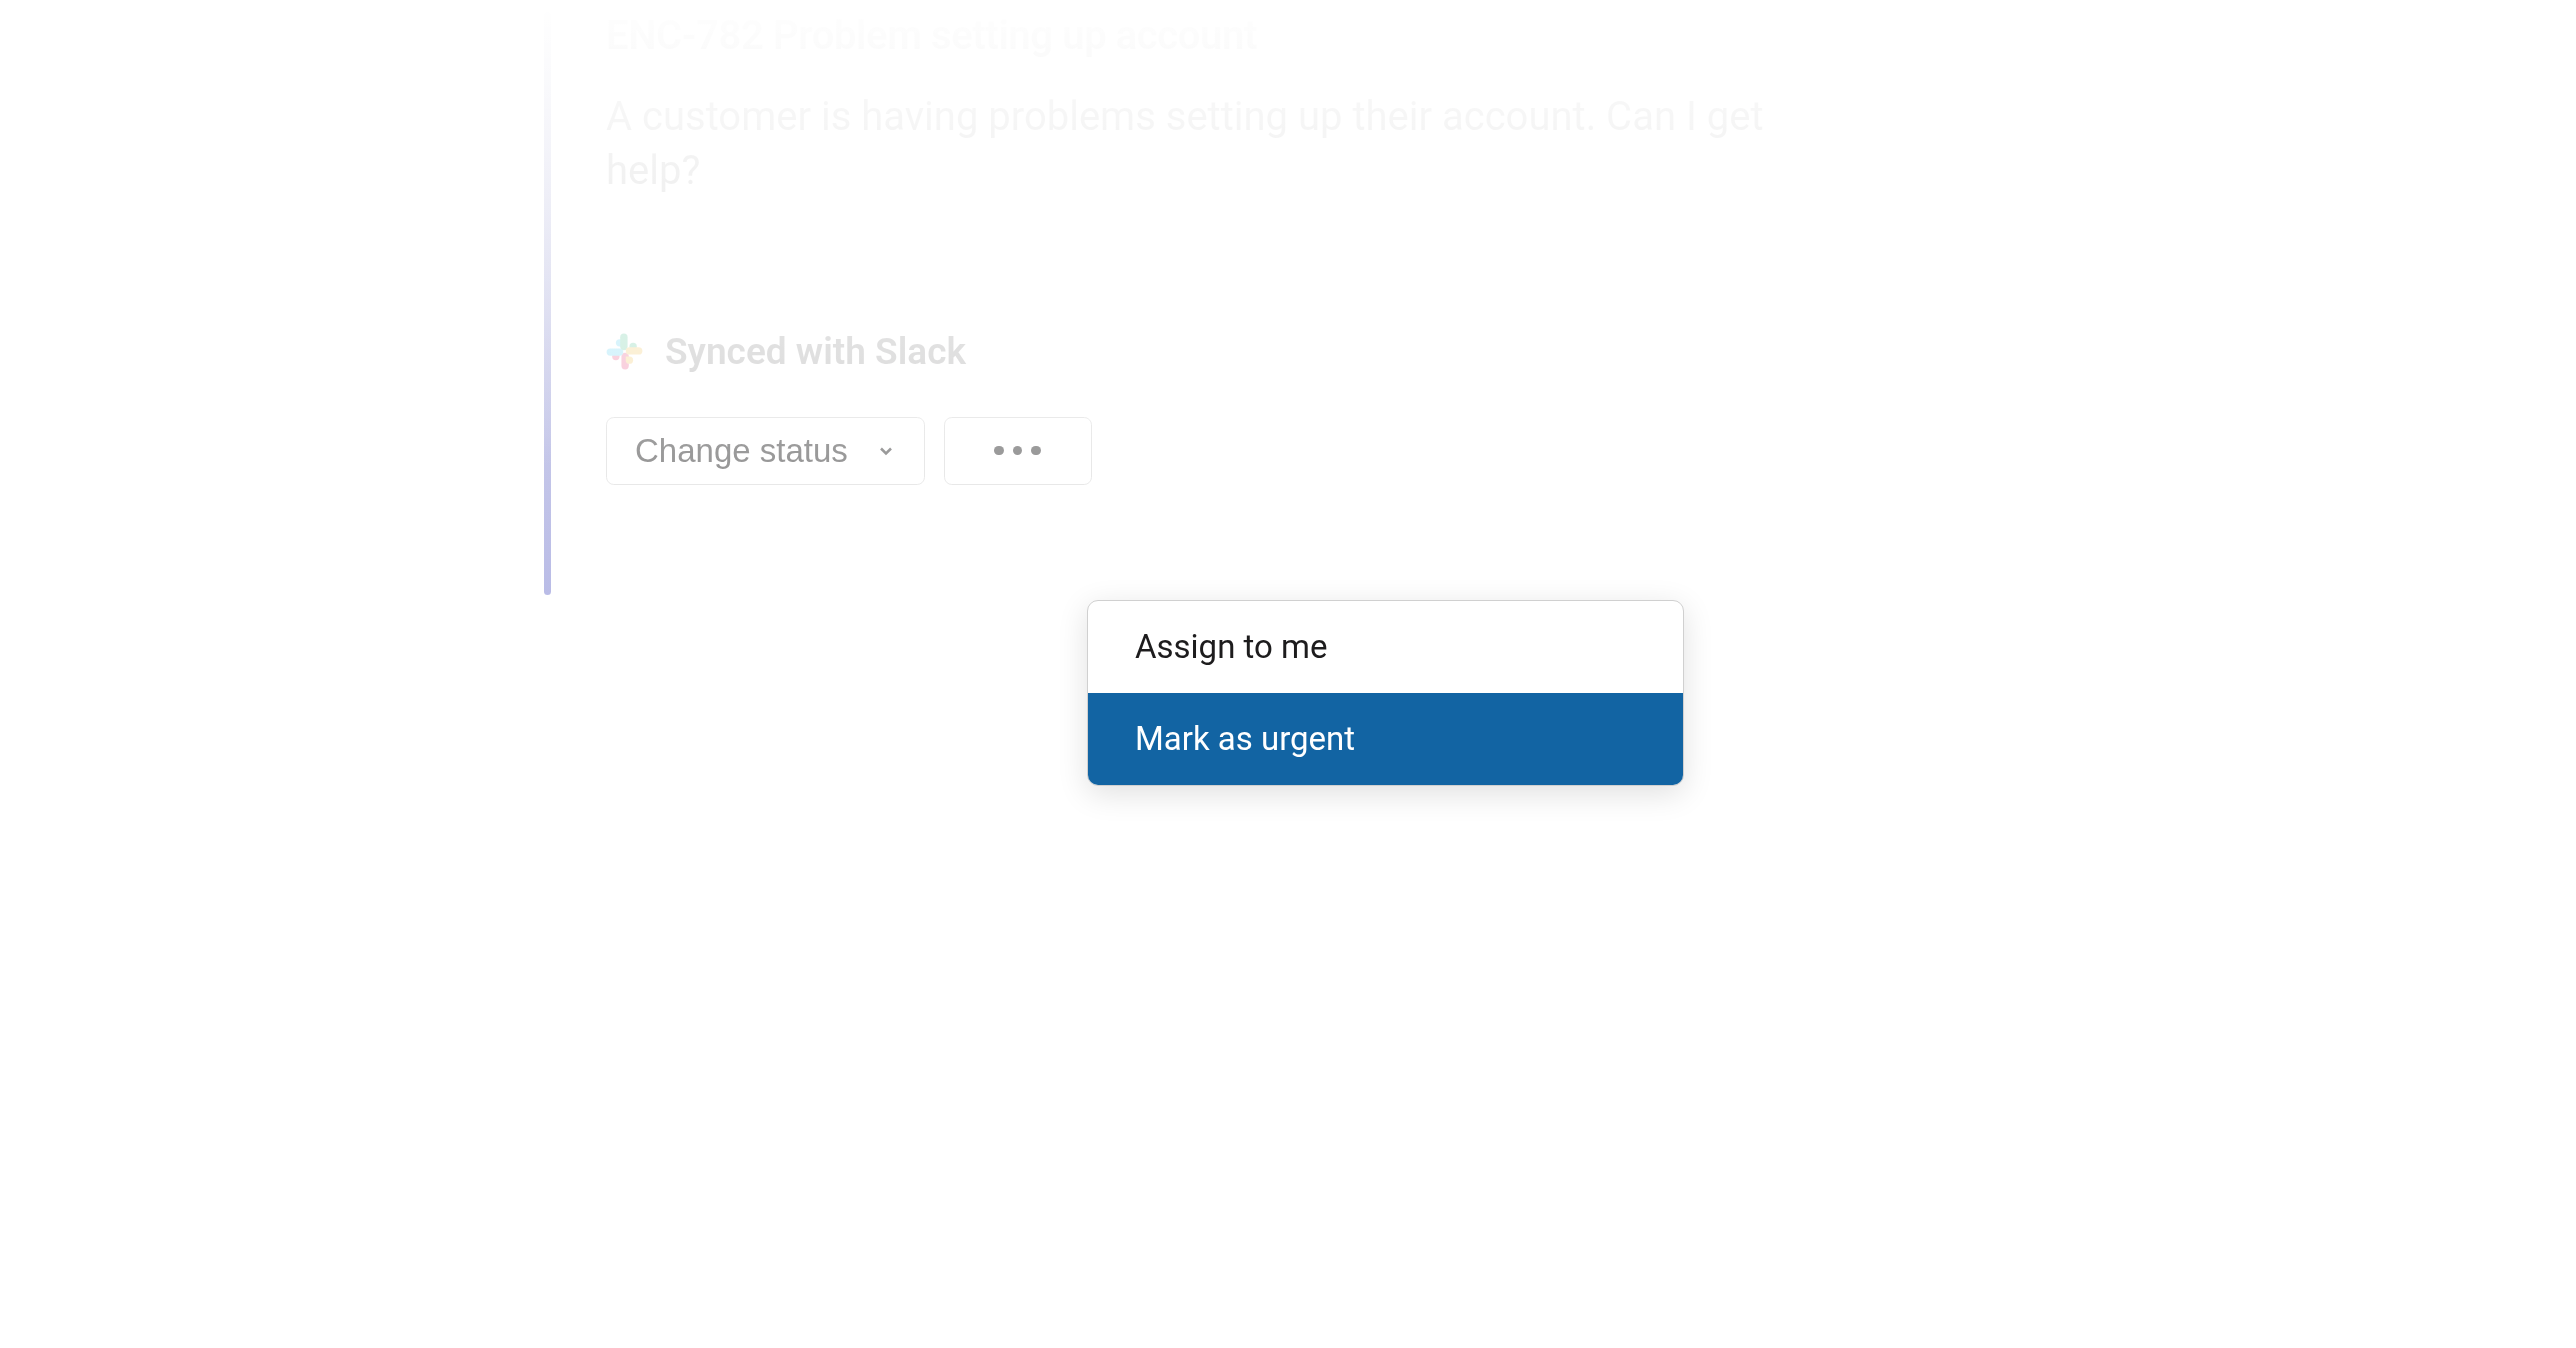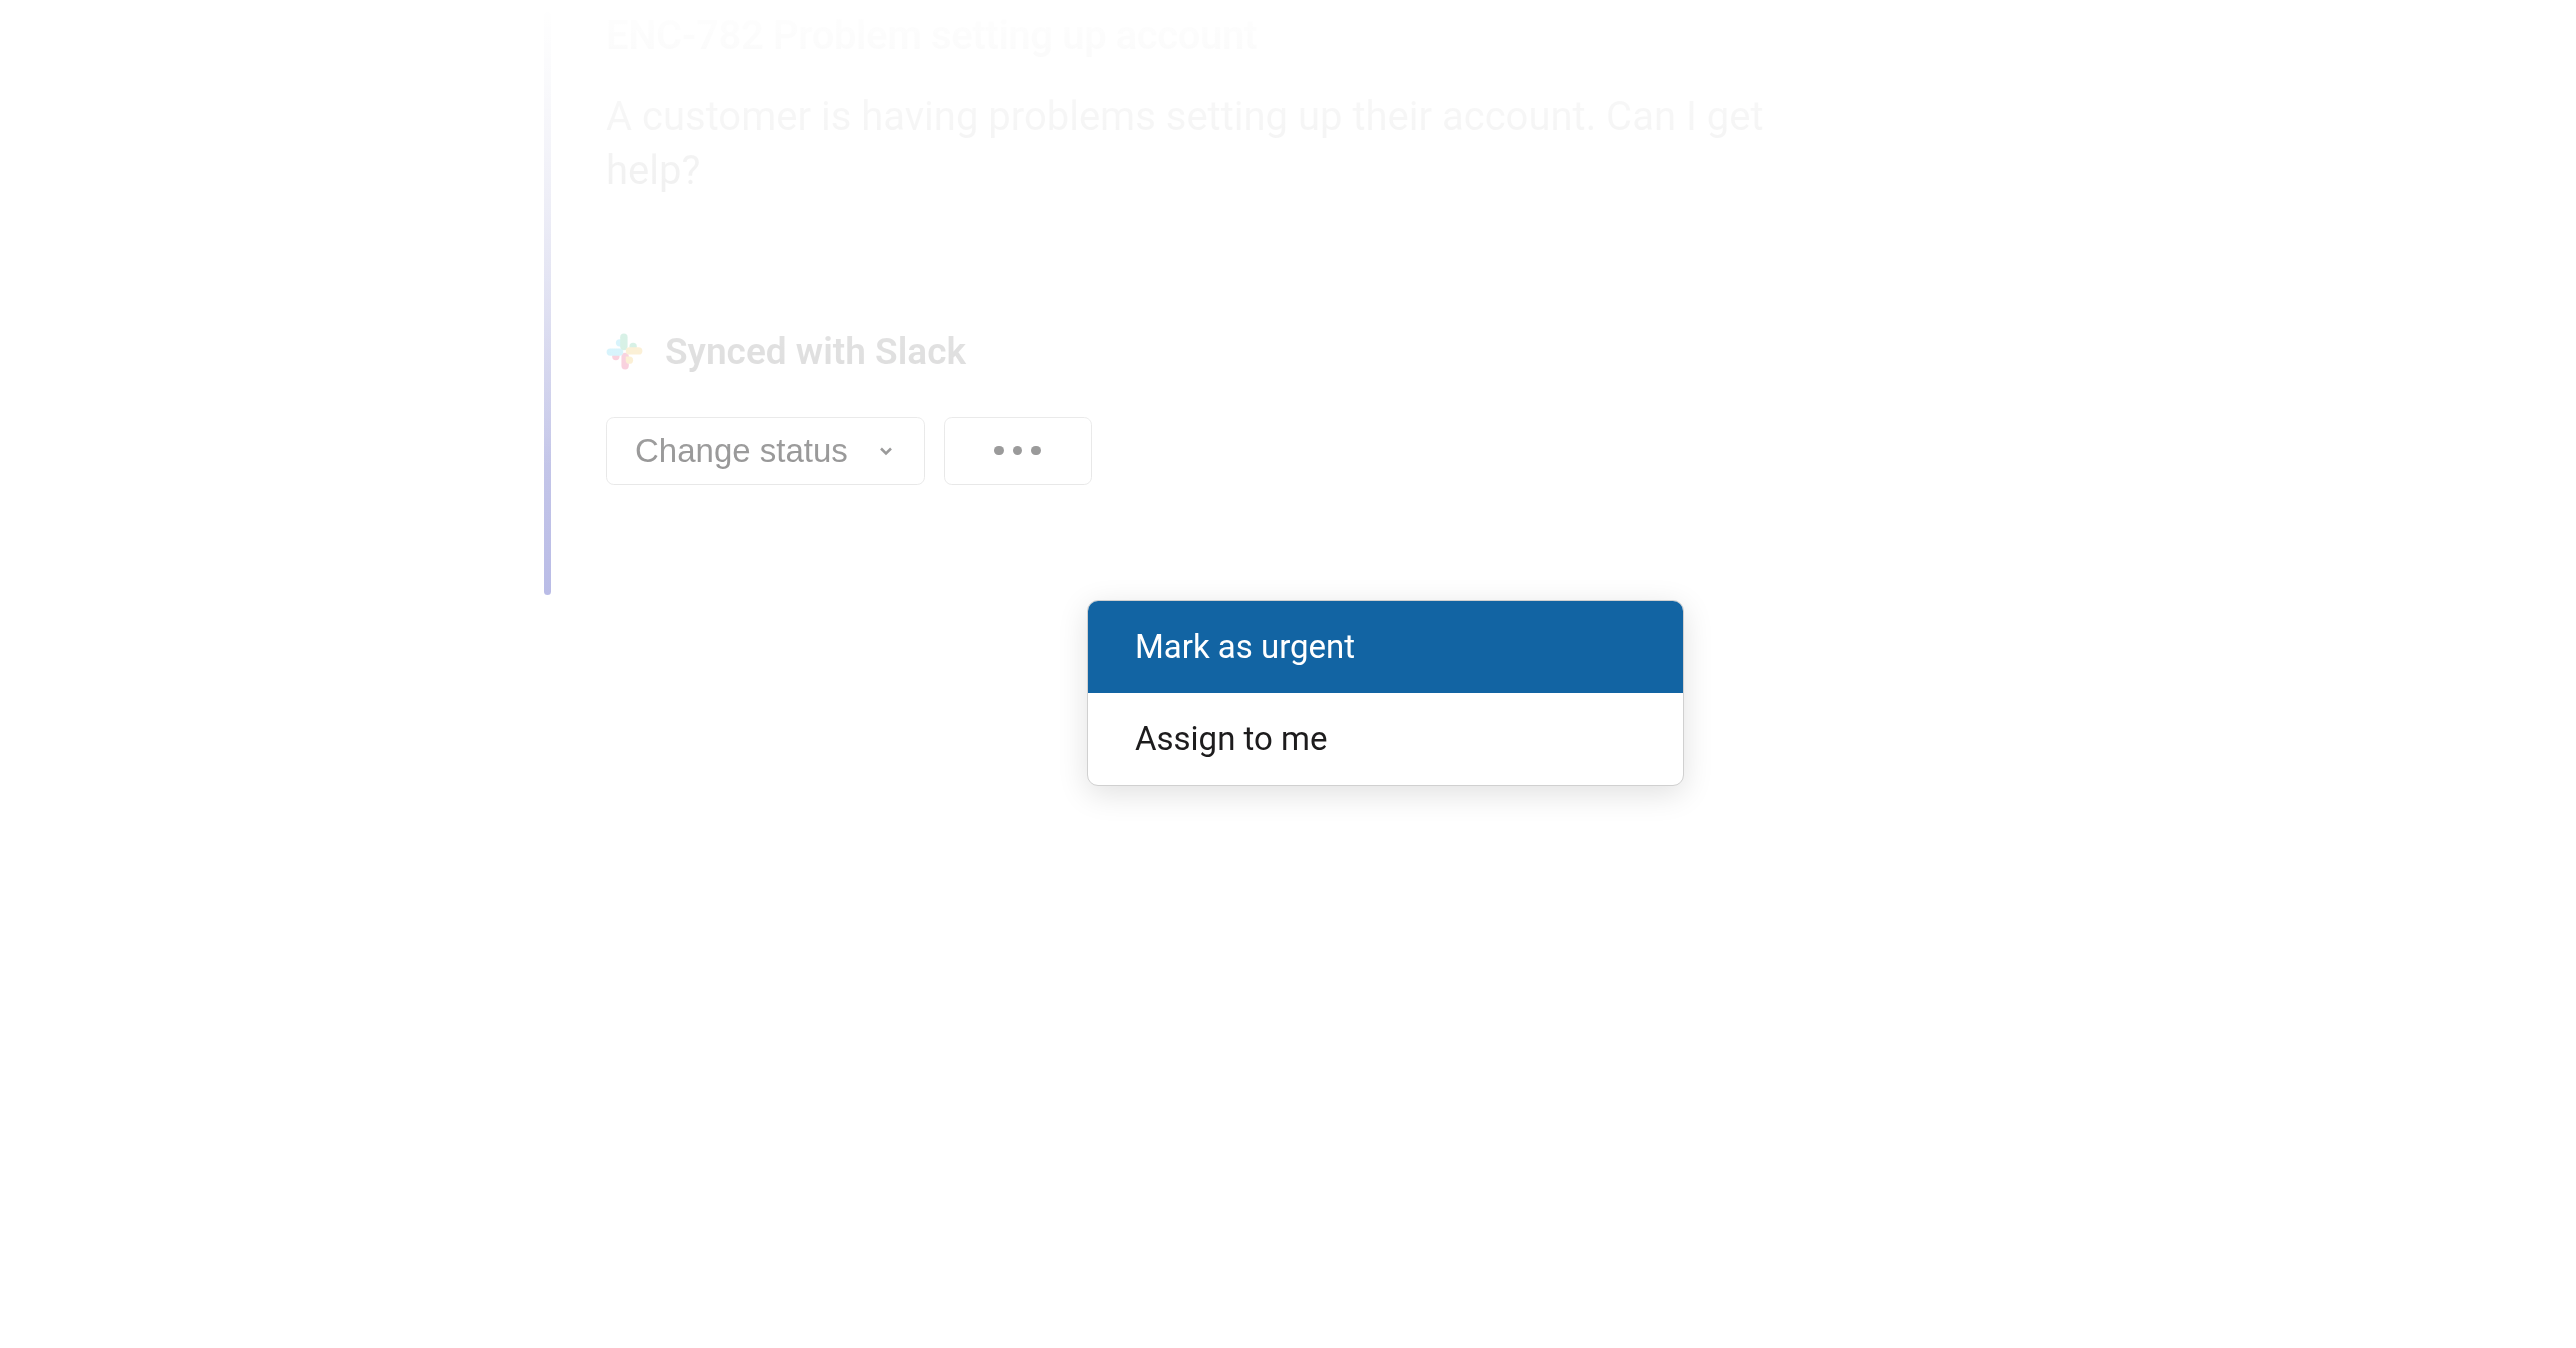--- a/index.html
+++ b/index.html
@@ -211,16 +211,16 @@
           <div class="dot"></div>
         </div>
       </button>
     </div>
   </div>
 </div>
 
 <div class="fade-overlay"></div>
 
 <div class="dropdown-menu">
+  <div class="menu-item">Assign to me</div>
   <div class="menu-item highlighted">Mark as urgent</div>
-  <div class="menu-item">Assign to me</div>
 </div>
 
 
 </body></html>

